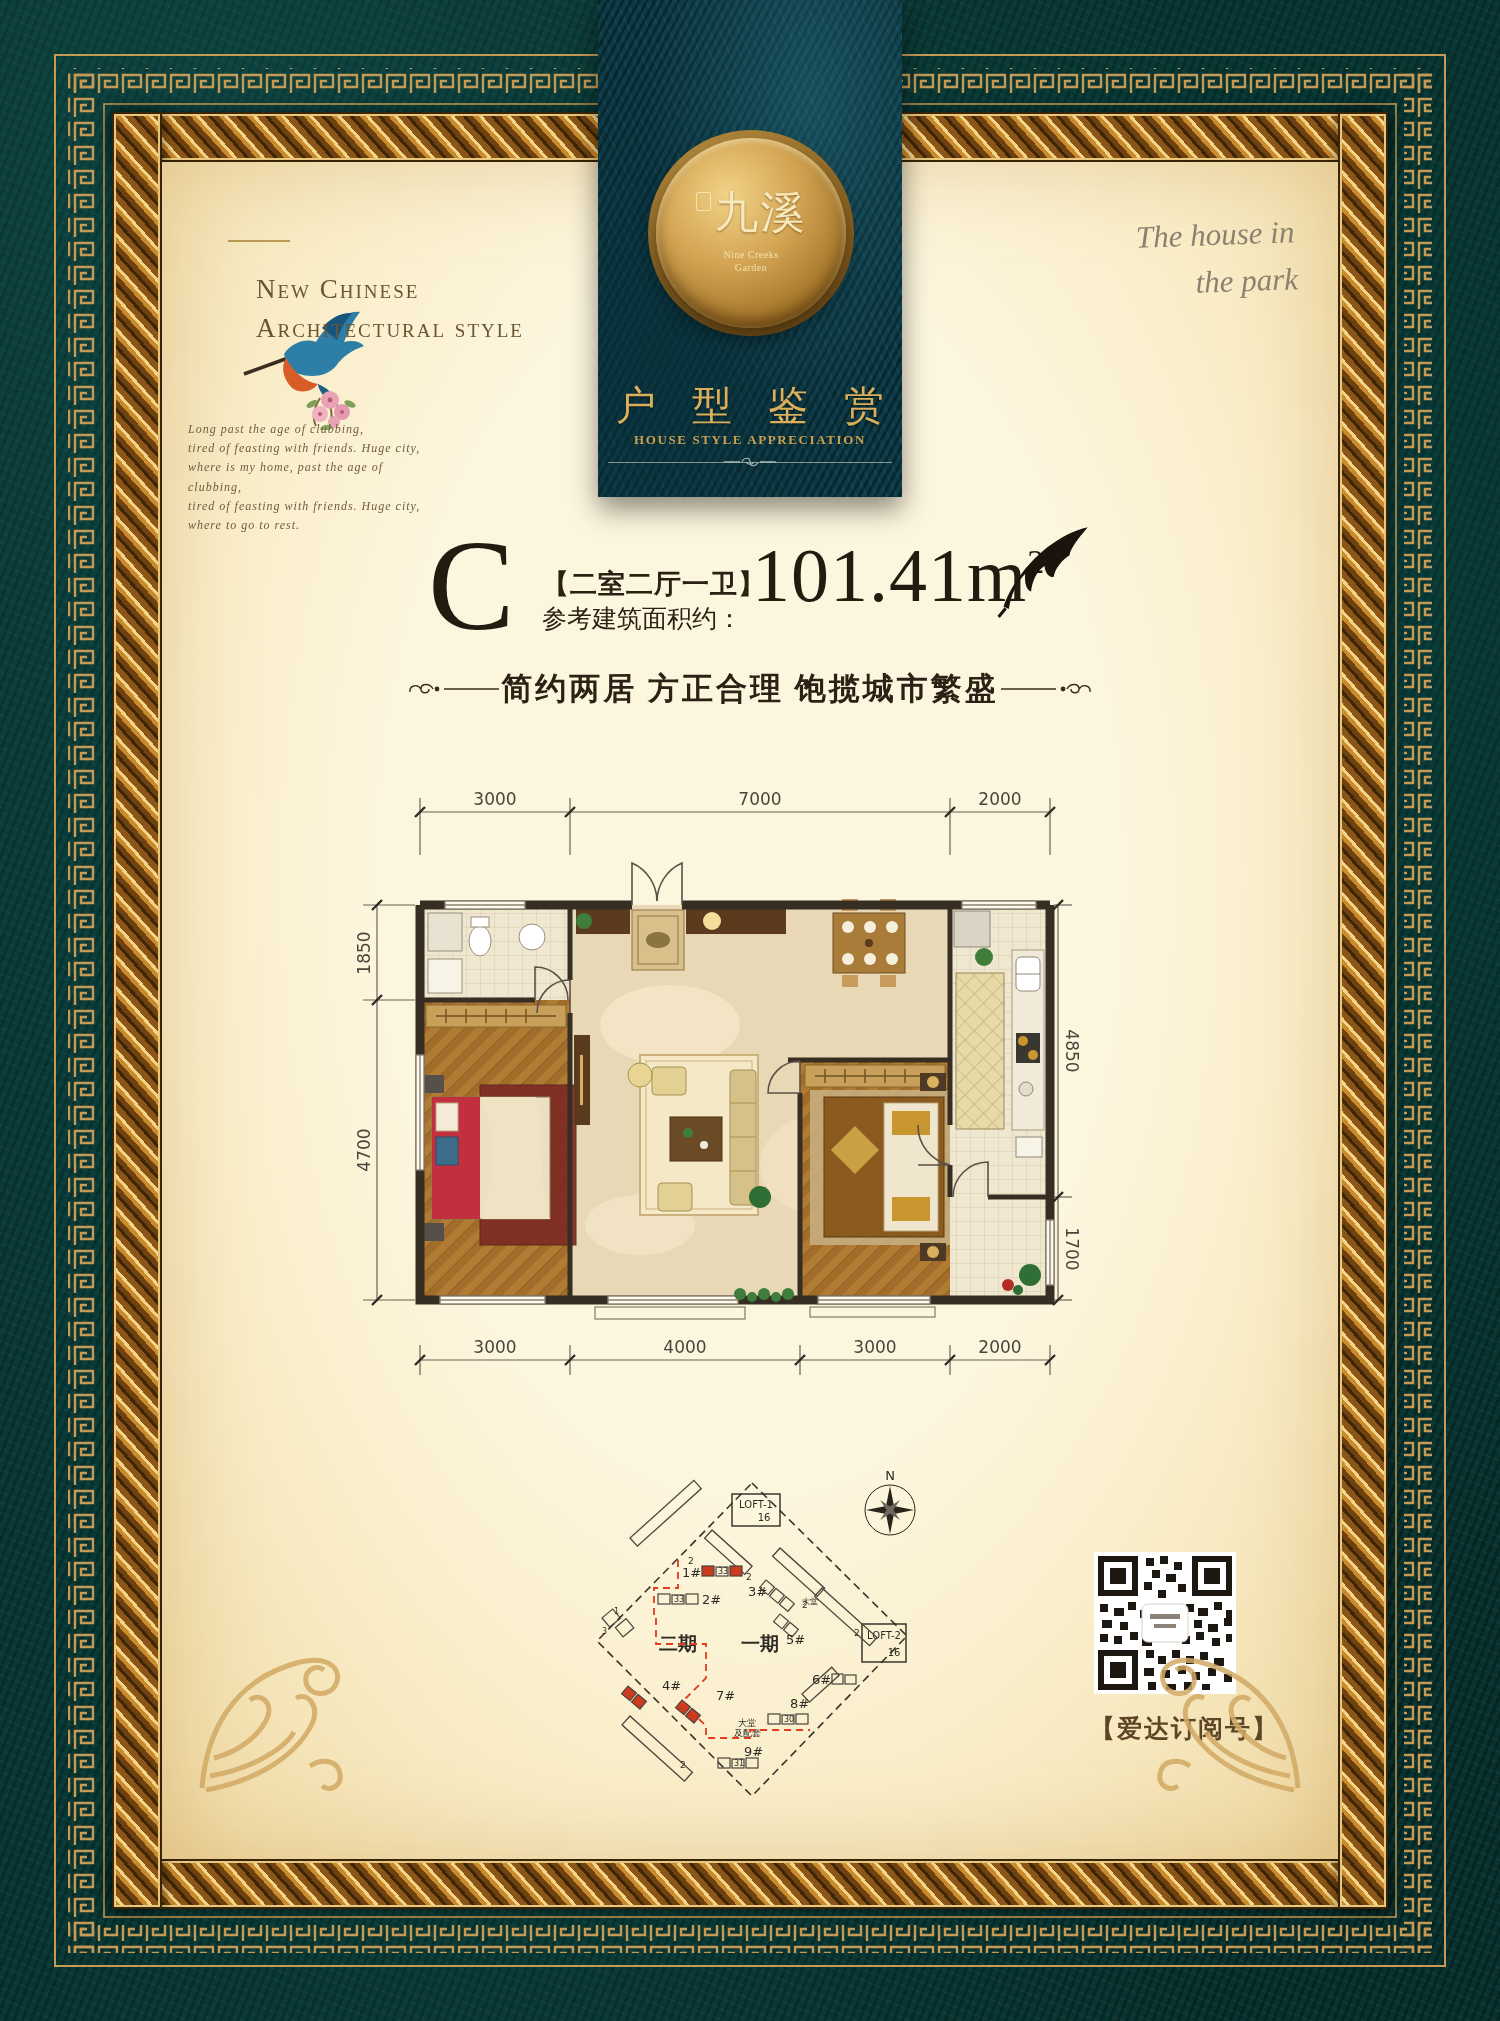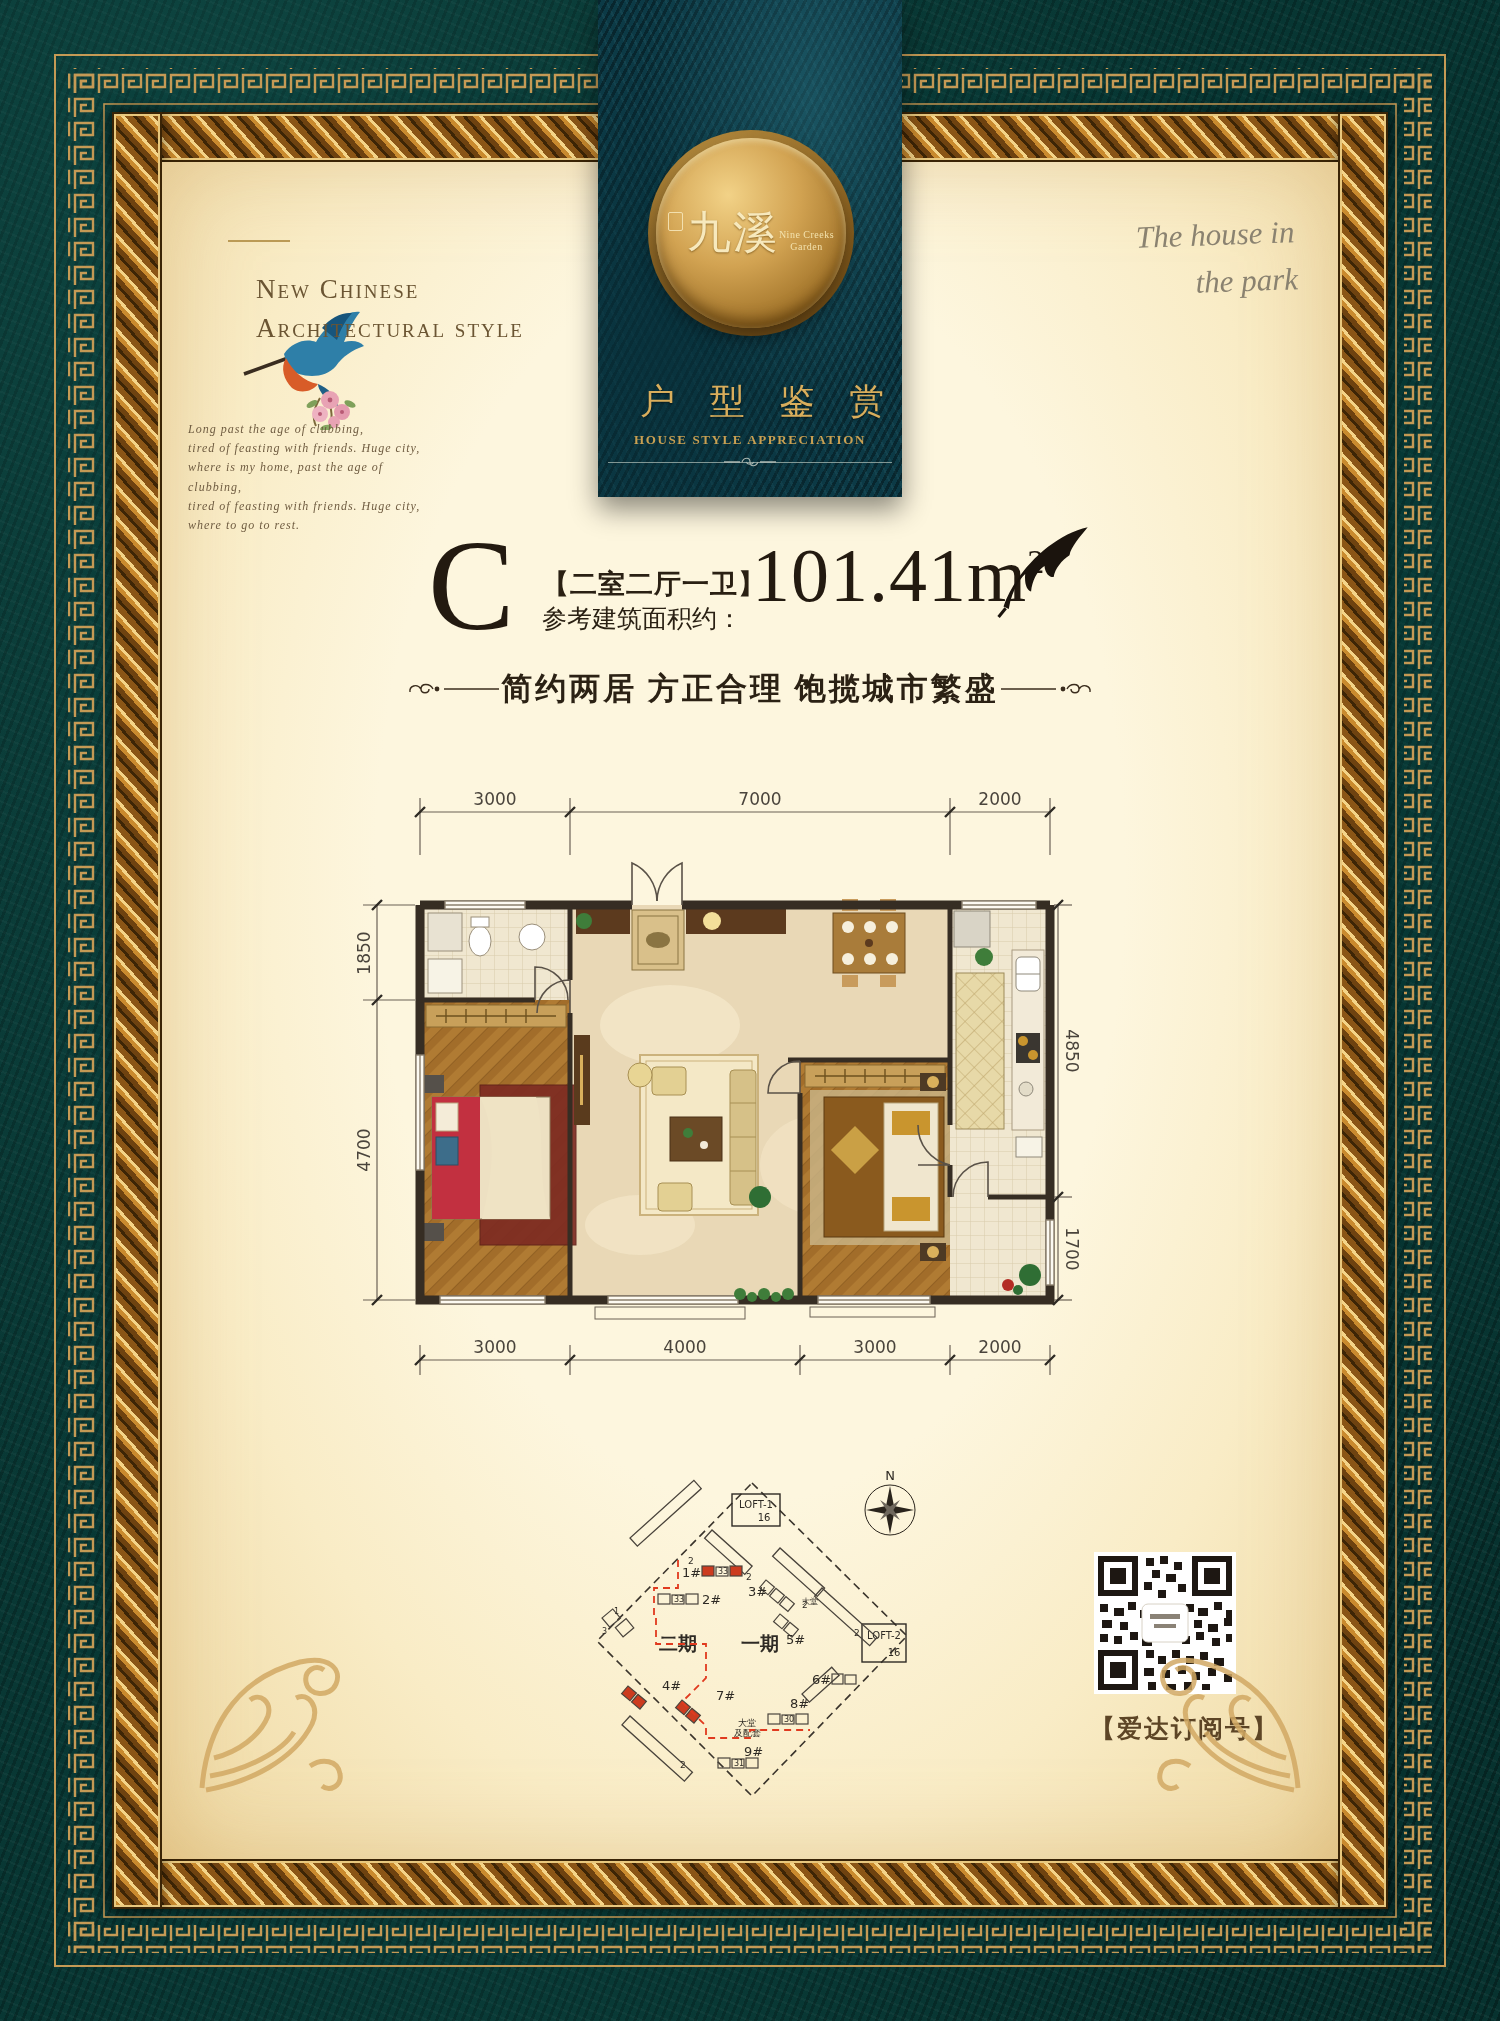--- a/index.html
+++ b/index.html
@@ -28,28 +28,28 @@
     background-color:#0c3a46;
     background-image:
       radial-gradient(ellipse at 70% 20%, rgba(40,110,125,.5), transparent 55%),
       radial-gradient(ellipse at 20% 70%, rgba(8,48,58,.8), transparent 60%),
       repeating-linear-gradient(118deg, rgba(0,0,0,.35) 0 3px, transparent 3px 7px),
       repeating-linear-gradient(65deg, rgba(120,190,200,.07) 0 2px, transparent 2px 9px);
     box-shadow:0 12px 26px rgba(0,0,0,.45);}
   .seal{position:absolute;left:58px;top:138px;width:190px;height:190px;border-radius:50%;
     background:radial-gradient(circle at 38% 30%, #f2d287, #d2a352 40%, #a5772c 72%, #7c5312 95%);
     box-shadow:0 10px 20px rgba(0,0,0,.5), inset 0 3px 6px rgba(255,245,200,.55), inset 0 -8px 14px rgba(60,35,0,.55);
-    display:flex;flex-direction:row;align-items:center;justify-content:center;text-align:center;}
+    display:flex;flex-direction:column;align-items:center;justify-content:center;text-align:center;}
   .seal-ring{position:absolute;left:50px;top:130px;width:206px;height:206px;border-radius:50%;
     background:radial-gradient(circle at 40% 30%, #caa14e, #8a5f1d 70%, #6a4410);filter:blur(.4px);}
   .seal-cn{color:#f7e9bd;font-size:44px;line-height:.95;letter-spacing:2px;text-shadow:0 1px 2px rgba(90,55,0,.6);}
   .seal-stamp{display:inline-block;width:13px;height:17px;border:1.5px solid #f7e9bd;border-radius:2px;vertical-align:top;margin-right:4px;opacity:.85;}
   .seal-en{margin-top:16px;color:#f3e2ad;font-size:10px;line-height:1.25;letter-spacing:.5px;}
-  .banner-cn{position:absolute;left:12px;top:378px;width:100%;text-align:center;color:#d9ae5c;
-    font-size:35px;letter-spacing:13px;text-indent:13px;text-shadow:0 1px 2px rgba(0,0,0,.5);}
+  .banner-cn{position:absolute;left:0;top:378px;width:100%;text-align:center;color:#d9ae5c;
+    font-size:40px;letter-spacing:13px;text-indent:13px;text-shadow:0 1px 2px rgba(0,0,0,.5);}
   .banner-en{position:absolute;left:0;top:432px;width:100%;text-align:center;color:#c9a052;
     font-size:13px;font-weight:bold;letter-spacing:1.6px;}
   .banner-line{position:absolute;left:10px;top:462px;width:284px;border-top:1px solid #9fb0aa;opacity:.8;}
   .banner-orn{position:absolute;left:122px;top:455px;}
   
   .tl-block{position:absolute;left:228px;top:240px;z-index:2;}
   .tl-rule{width:62px;height:2px;background:#bb9a55;margin-bottom:28px;}
   .tl-title{font-variant:small-caps;color:#6b5533;font-size:27px;line-height:1.45;letter-spacing:2px;margin-left:28px;}
   .bird{position:absolute;left:230px;top:300px;}
   .bird-script{position:absolute;left:188px;top:420px;width:250px;color:#6f5c41;

